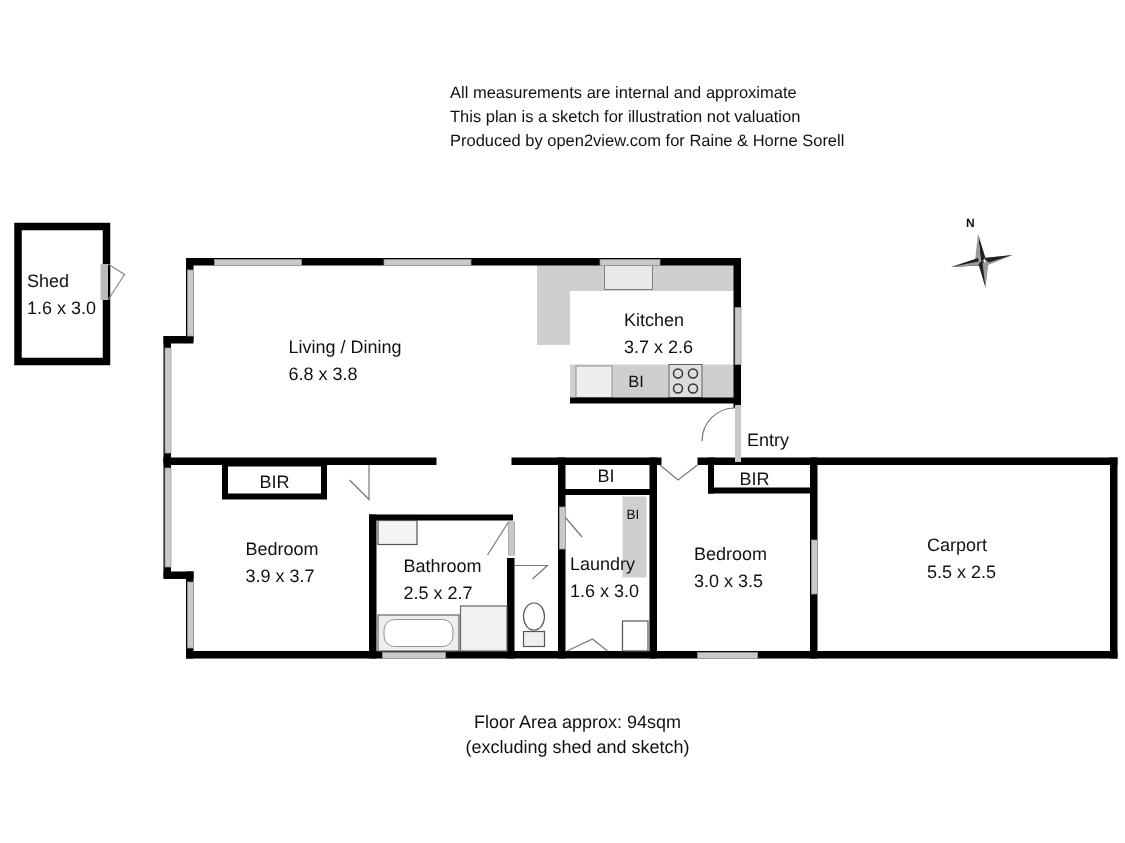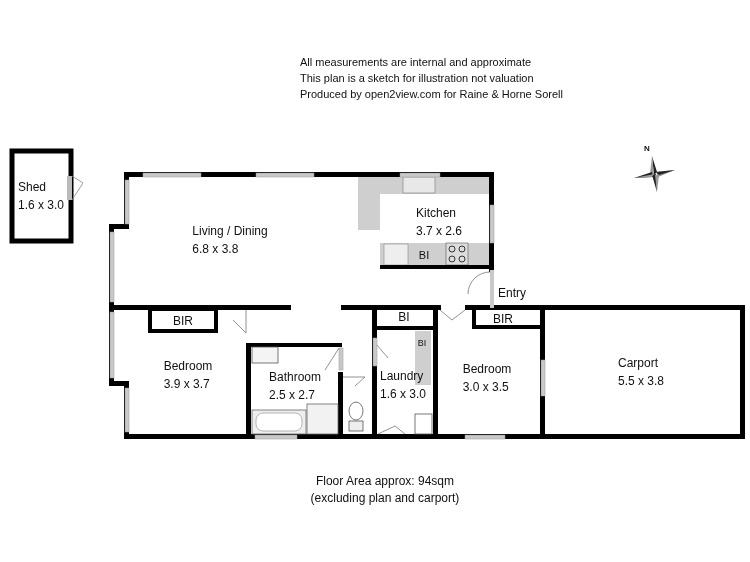--- a/index.html
+++ b/index.html
@@ -169,19 +169,19 @@
   <div>Laundry</div>
   <div>1.6 x 3.0</div>
 </div>
 <div class="lbl" style="left:503px;top:319px;">BIR</div>
 <div class="lbl" style="left:487px;top:378px;">
   <div>Bedroom</div>
   <div>3.0 x 3.5</div>
 </div>
 <div class="lbl" style="left:641px;top:372px;">
   <div>Carport</div>
-  <div>5.5 x 3.8</div>
+  <div>5.5 x 2.5</div>
 </div>
 
 <div class="footer">
   <div>Floor Area approx: 94sqm</div>
-  <div>(excluding plan and carport)</div>
+  <div>(excluding shed and sketch)</div>
 </div>
 
 </body></html>

